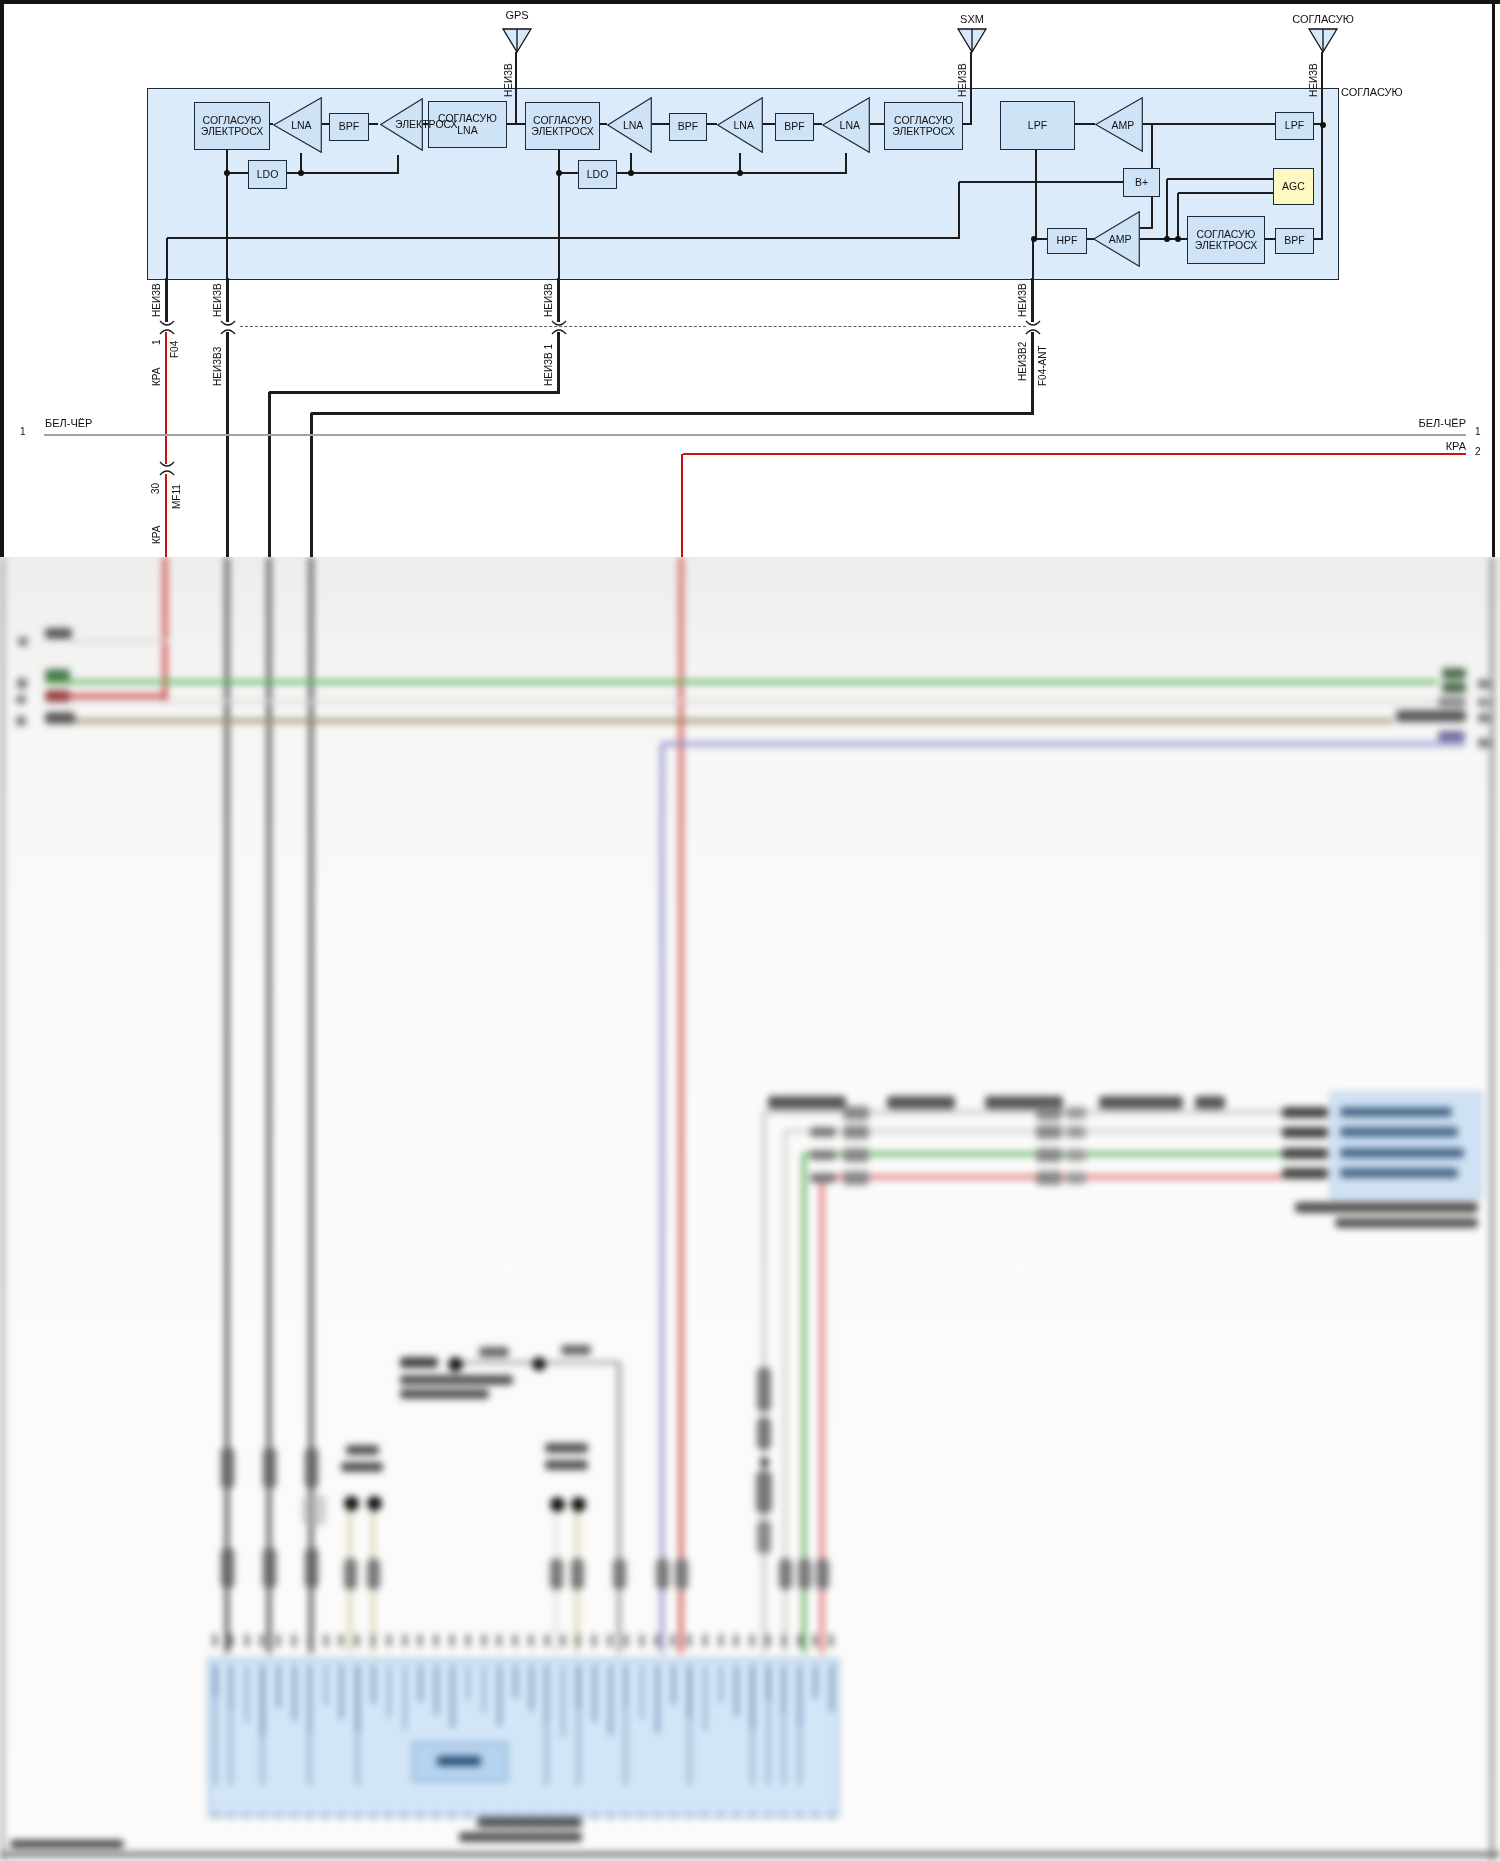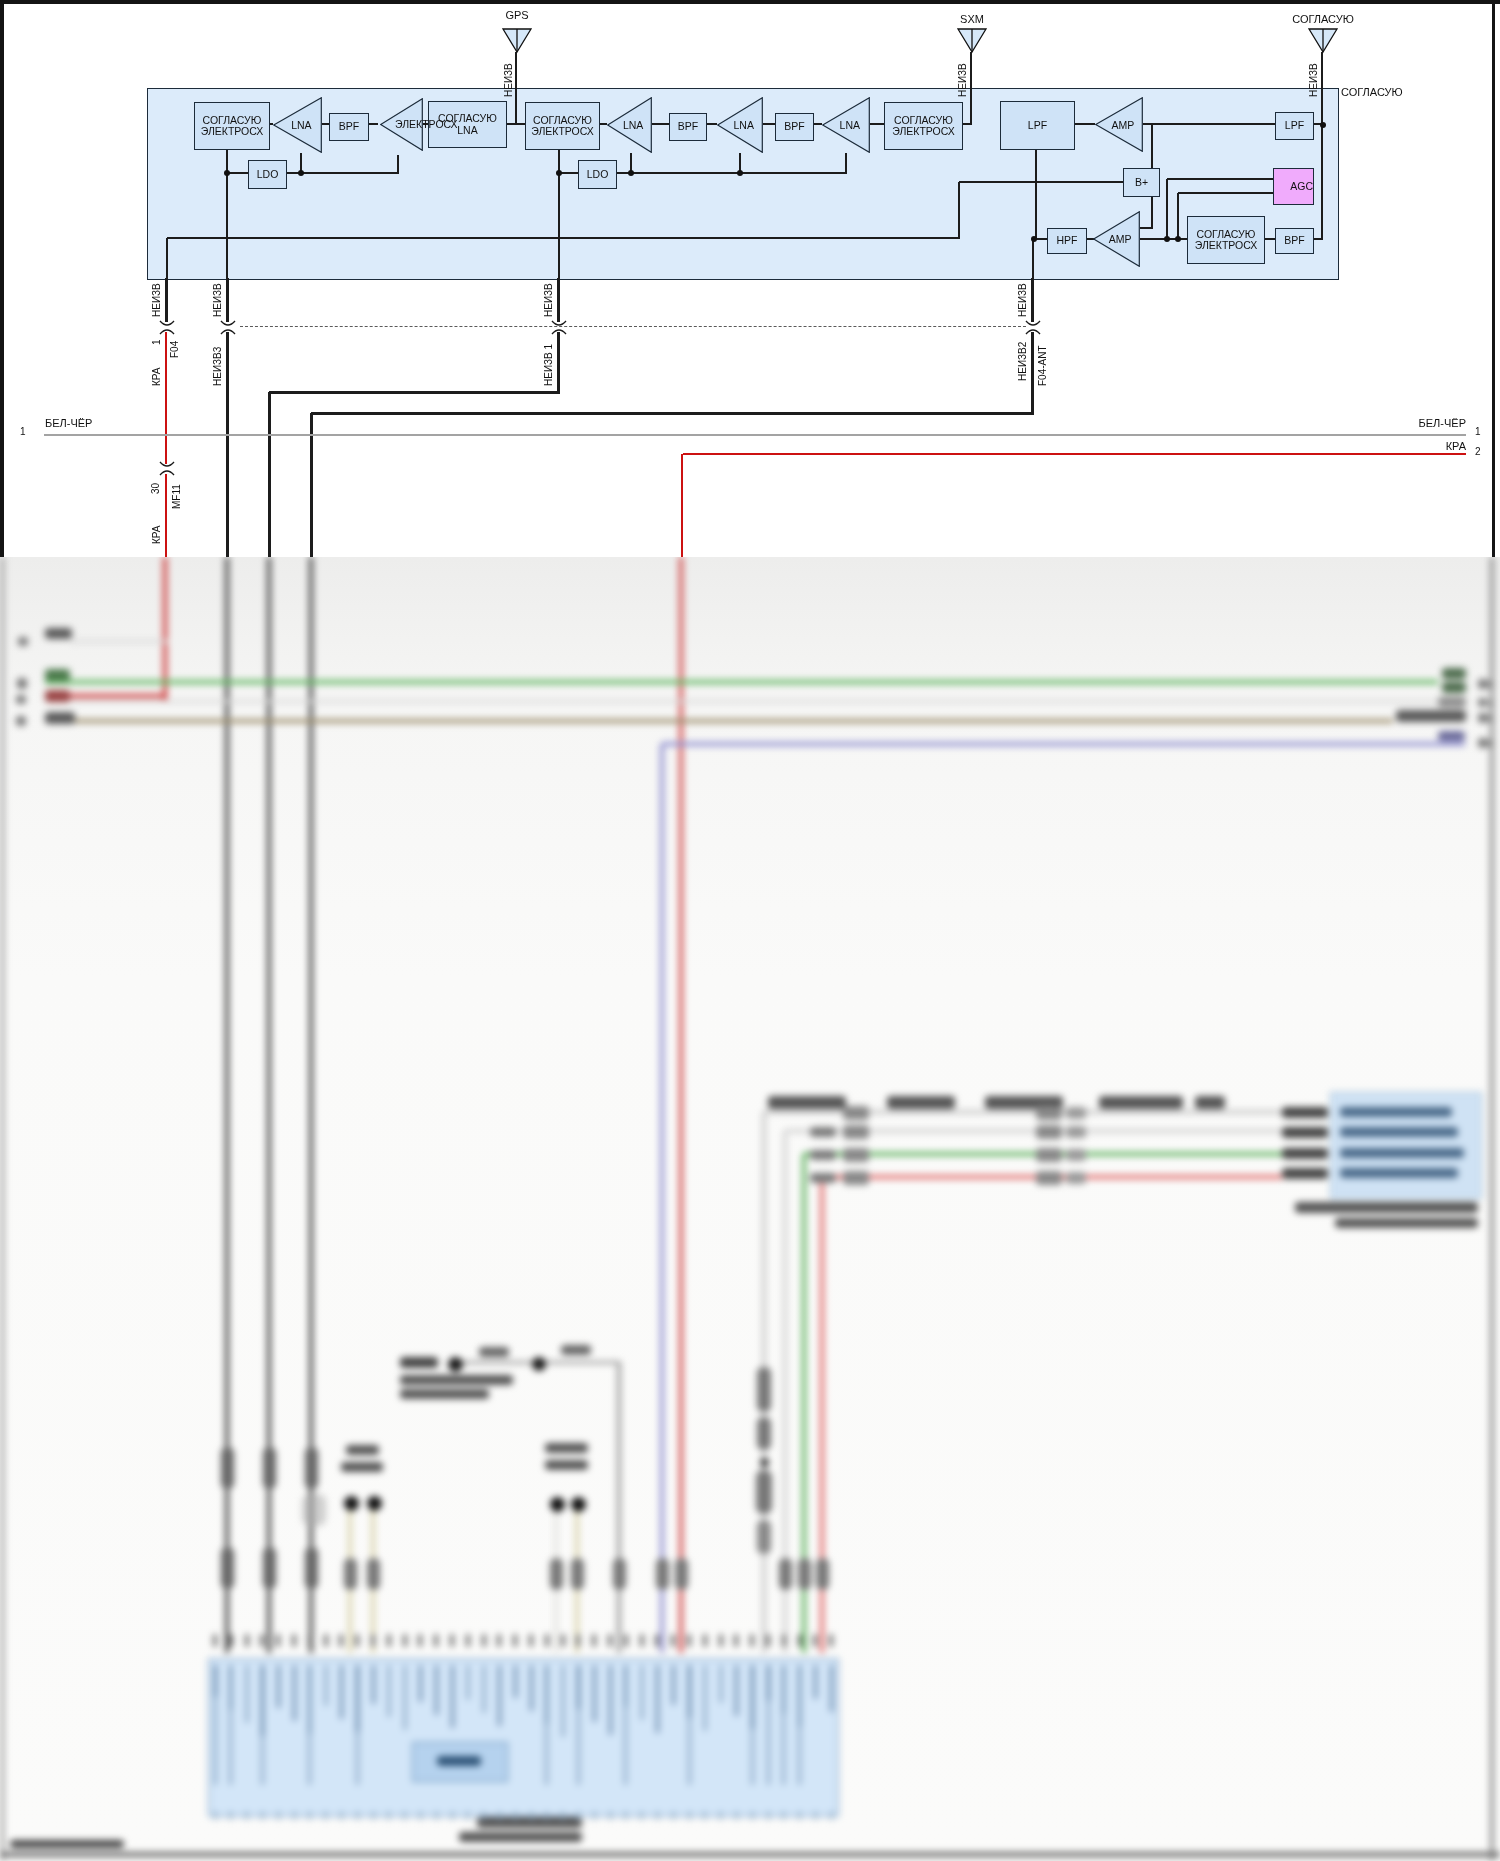--- a/index.html
+++ b/index.html
@@ -132,21 +132,21 @@
       </div>
       <div style="position: absolute; left: 1095px; top: 97px; width: 48px; height: 55px;"><svg width="48" height="55">
           <polygon points="47.3,0.7 0.7,27.5 47.3,54.3" fill="#cfe3f7" stroke="#1c2b3a" stroke-width="1.2"></polygon>
         </svg><span style="position: absolute; left: 58%; top: 50%; transform: translate(-50%, -50%); font-size: 10.5px; white-space: nowrap;">AMP</span></div>
       <div class="blk" style="position: absolute; left: 1275px; top: 112px; width: 37px; height: 26px; background: rgb(207, 227, 247); border: 1px solid rgb(28, 43, 58);">
         <span>LPF</span>
       </div>
       <div class="blk" style="position: absolute; left: 1123px; top: 168px; width: 35px; height: 27px; background: rgb(207, 227, 247); border: 1px solid rgb(28, 43, 58);">
         <span>B+</span>
       </div>
-      <div class="blk" style="position: absolute; left: 1273px; top: 168px; width: 39px; height: 35px; background: #f0abfc; border: 1px solid rgb(28, 43, 58); align-items: flex-end;">
+      <div class="blk" style="position: absolute; left: 1273px; top: 168px; width: 39px; height: 35px; background: #fef9c3; border: 1px solid rgb(28, 43, 58);">
         <span>AGC</span>
       </div>
       <div class="blk" style="position: absolute; left: 248px; top: 160px; width: 37px; height: 27px; background: rgb(207, 227, 247); border: 1px solid rgb(28, 43, 58);">
         <span>LDO</span>
       </div>
       <div class="blk" style="position: absolute; left: 578px; top: 160px; width: 37px; height: 27px; background: rgb(207, 227, 247); border: 1px solid rgb(28, 43, 58);">
         <span>LDO</span>
       </div>
       <div class="blk" style="position: absolute; left: 1047px; top: 228px; width: 38px; height: 24px; background: rgb(207, 227, 247); border: 1px solid rgb(28, 43, 58);">
         <span>HPF</span>

